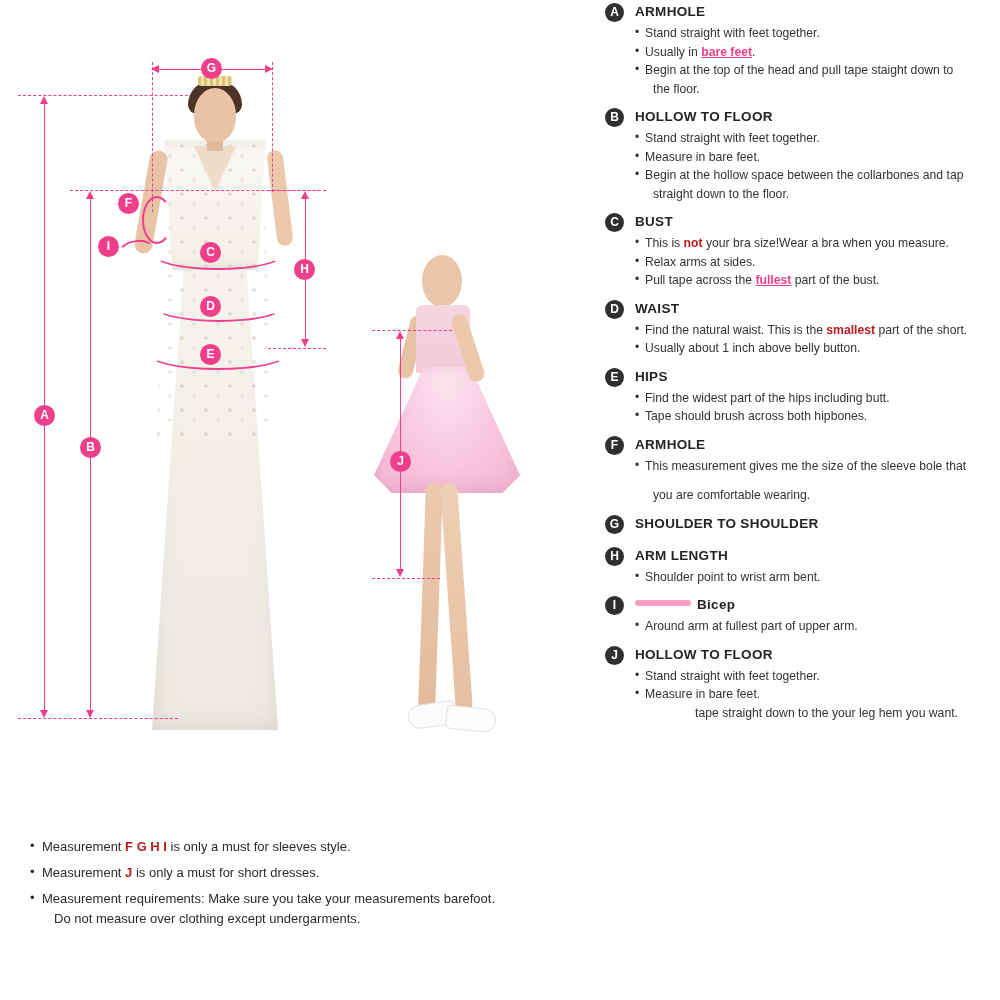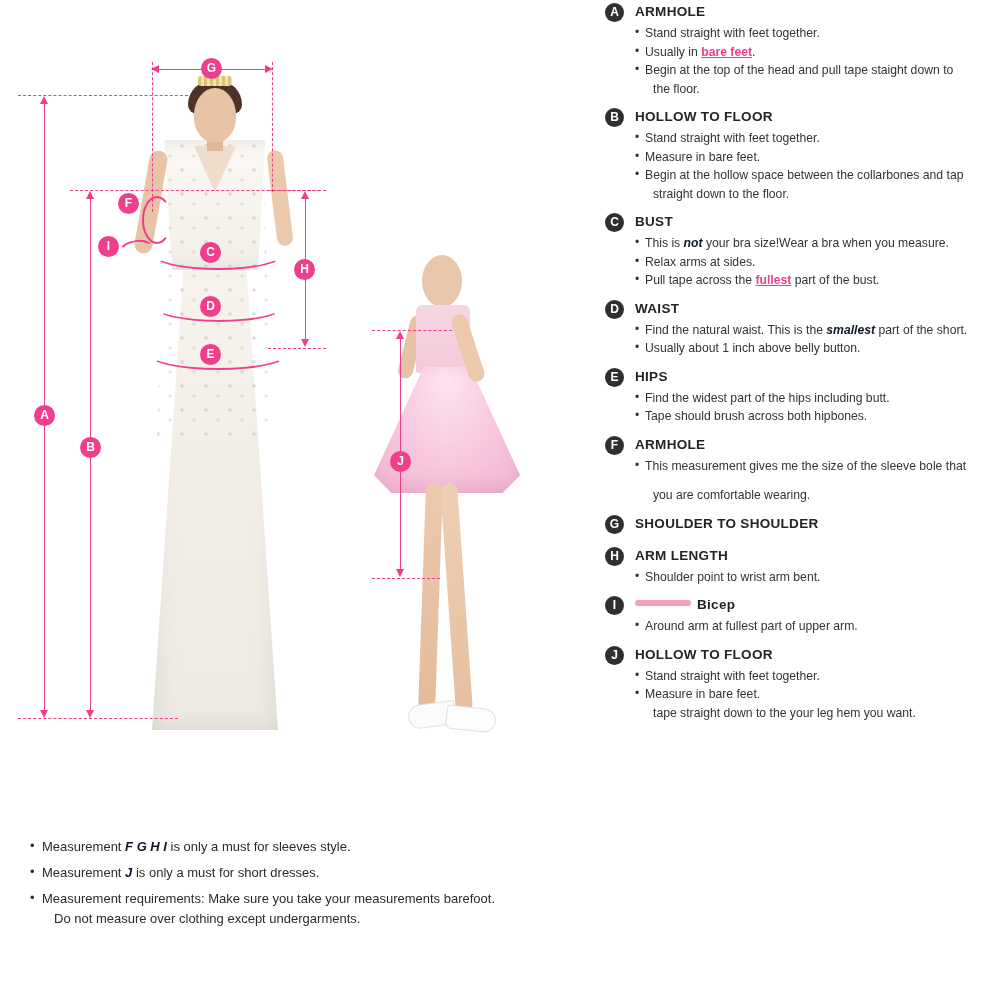--- a/index.html
+++ b/index.html
@@ -92,23 +92,22 @@
   }
   .bullets li::before {
     content: "\2022";
     position: absolute;
     left: 0;
     top: -1px;
     color: #333;
     font-size: 12px;
   }
   .hl {
-    color: #0f172a;
+    color: #b91c1c;
     font-weight: bold;
-    font-style: italic;
   }
   .hl-u {
     color: #ef3e8a;
     font-weight: bold;
     text-decoration: underline;
   }
 
   
   .fig {
     position: absolute;
@@ -481,18 +480,18 @@
         <div class="instr-block"><div class="badge">G</div><div class="instr-title">SHOULDER TO SHOULDER</div></div>
         <div class="instr-block"><div class="badge">H</div><div class="instr-title">ARM LENGTH</div><ul class="bullets">
             <li><span>Shoulder point to wrist arm bent.</span></li>
           </ul></div>
         <div class="instr-block"><div class="badge">I</div><div class="instr-title strike-before">Bicep</div><ul class="bullets">
             <li><span>Around arm at fullest part of upper arm.</span></li>
           </ul></div>
         <div class="instr-block"><div class="badge">J</div><div class="instr-title">HOLLOW TO FLOOR</div><ul class="bullets">
             <li><span>Stand straight with feet together.</span></li>
             <li><span>Measure in bare feet.</span></li>
-            <li class="noBullet hide-dot" style="padding-left: 18px; list-style: none; --nb: 1;"><span>tape straight down to the your leg hem you want.</span></li>
+            <li class="noBullet hide-dot" style="padding-left: 18px; list-style: none; text-align: center; --nb: 1;"><span>tape straight down to the your leg hem you want.</span></li>
           </ul></div>
       </div>
   </div>
 
 </div>
 
 </body></html>

